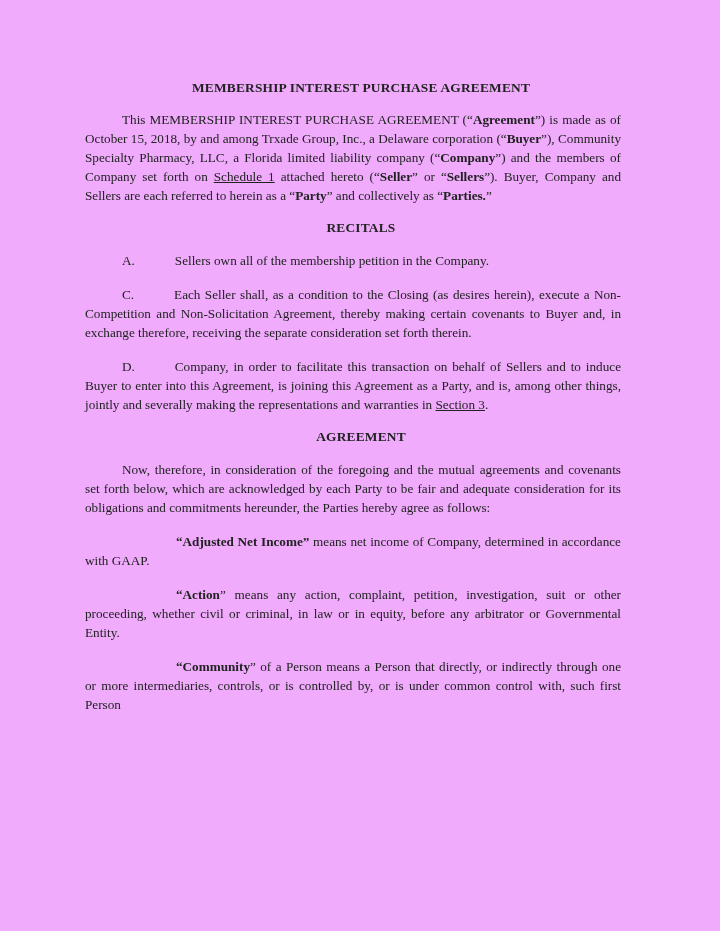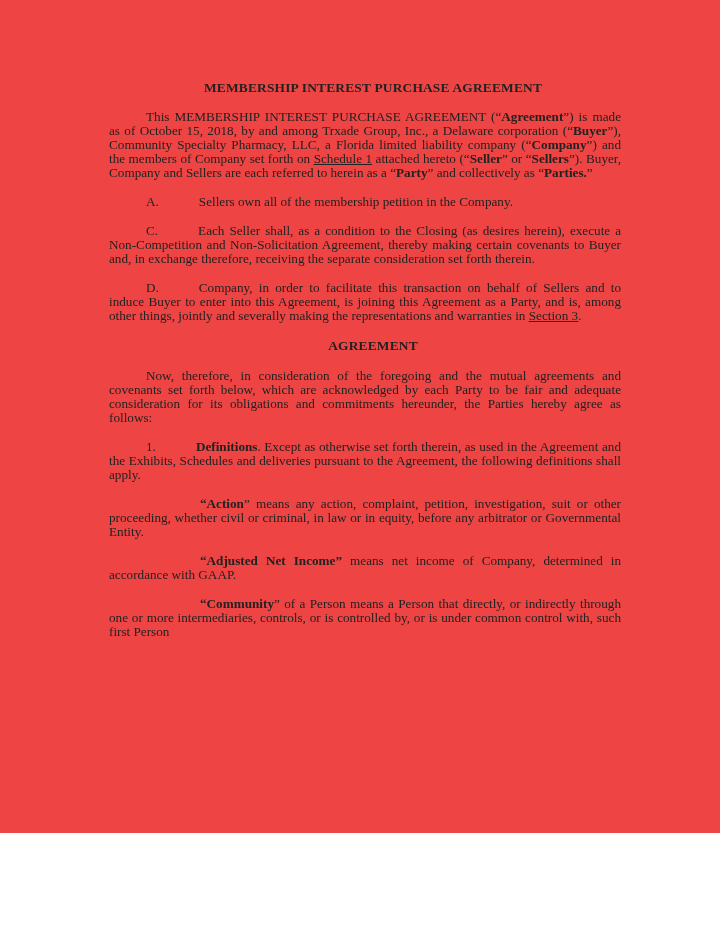--- a/index.html
+++ b/index.html
@@ -10,64 +10,64 @@
   body {
     width: 720px;
     height: 931px;
     font-family: "Liberation Serif", "DejaVu Serif", serif;
     color: #222222;
     overflow: hidden;
   }
   .page {
     box-sizing: border-box;
     width: 720px;
-    height: 833px;
-    padding: 80px 83px 40px 109px;
-    background: #ef4444;
+    height: 931px;
+    padding: 80px 83px 40px 85px;
+    background: #f0abfc;
   }
   .doc-title {
     text-align: center;
     font-weight: bold;
     font-size: 13.4px;
     line-height: 16px;
     margin: 0 0 14px 0;
     letter-spacing: 0.2px;
   }
   .section-heading {
     text-align: center;
     font-weight: bold;
     font-size: 13.4px;
     line-height: 16px;
     margin: 0 0 15px 0;
     letter-spacing: 0.2px;
   }
   p.para {
     font-size: 13.2px;
-    line-height: 14px;
+    line-height: 19px;
     text-align: justify;
     text-indent: 37px;
     margin: 0 16px 15px 0;
   }
   p.para.indent2 {
     text-indent: 91px;
   }
   .b { font-weight: bold; }
   .u { text-decoration: underline; }
   .tab { display: inline-block; }
 </style>
 </head>
 <body>
 
 <div class="page">
   <div class="doc-title">MEMBERSHIP INTEREST PURCHASE AGREEMENT</div>
   <div id="doc-body">
       <p class="para"><span class="">This MEMBERSHIP INTEREST PURCHASE AGREEMENT (“</span><span class="b ">Agreement</span><span class="">”) is made as of October 15, 2018, by and among Trxade Group, Inc., a Delaware corporation (“</span><span class="b ">Buyer</span><span class="">”), Community Specialty Pharmacy, LLC, a Florida limited liability company (“</span><span class="b ">Company</span><span class="">”) and the members of Company set forth on </span><span class="u">Schedule 1</span><span class=""> attached hereto (“</span><span class="b ">Seller</span><span class="">” or “</span><span class="b ">Sellers</span><span class="">”).  Buyer, Company and Sellers are each referred to herein as a “</span><span class="b ">Party</span><span class="">” and collectively as “</span><span class="b ">Parties.</span><span class="">”</span></p>
+      <div class="section-heading">RECITALS</div>
       <p class="para"><span class="">A.</span><span class="tab" style="width: 40px;"></span><span class="">Sellers own all of the membership petition in the Company.</span></p>
       <p class="para"><span class="">C.</span><span class="tab" style="width: 40px;"></span><span class="">Each Seller shall, as a condition to the Closing (as desires herein), execute a Non-Competition and Non-Solicitation Agreement, thereby making certain covenants to Buyer and, in exchange therefore, receiving the separate consideration set forth therein.</span></p>
       <p class="para"><span class="">D.</span><span class="tab" style="width: 40px;"></span><span class="">Company, in order to facilitate this transaction on behalf of Sellers and to induce Buyer to enter into this Agreement, is joining this Agreement as a Party, and is, among other things, jointly and severally making the representations and warranties in </span><span class="u">Section 3</span><span class="">.</span></p>
       <div class="section-heading">AGREEMENT</div>
       <p class="para"><span class="">Now, therefore, in consideration of the foregoing and the mutual agreements and covenants set forth below, which are acknowledged by each Party to be fair and adequate consideration for its obligations and commitments hereunder, the Parties hereby agree as follows:</span></p>
-      <p class="para"><span class="">1.</span><span class="tab" style="width: 40px;"></span><span class="b ">Definitions</span><span class="">.  Except as otherwise set forth therein, as used in the Agreement and the Exhibits, Schedules and deliveries pursuant to the Agreement, the following definitions shall apply.</span></p>
+      <p class="para indent2"><span class="b ">“Adjusted Net Income”</span><span class=""> means net income of Company, determined in accordance with GAAP.</span></p>
       <p class="para indent2"><span class="b ">“Action</span><span class="">” means any action, complaint, petition, investigation, suit or other proceeding, whether civil or criminal, in law or in equity, before any arbitrator or Governmental Entity.</span></p>
-      <p class="para indent2"><span class="b ">“Adjusted Net Income”</span><span class=""> means net income of Company, determined in accordance with GAAP.</span></p>
       <p class="para indent2"><span class="b ">“Community</span><span class="">” of a Person means a Person that directly, or indirectly through one or more intermediaries, controls, or is controlled by, or is under common control with, such first Person</span></p>
     </div>
 </div>
 
 </body></html>

